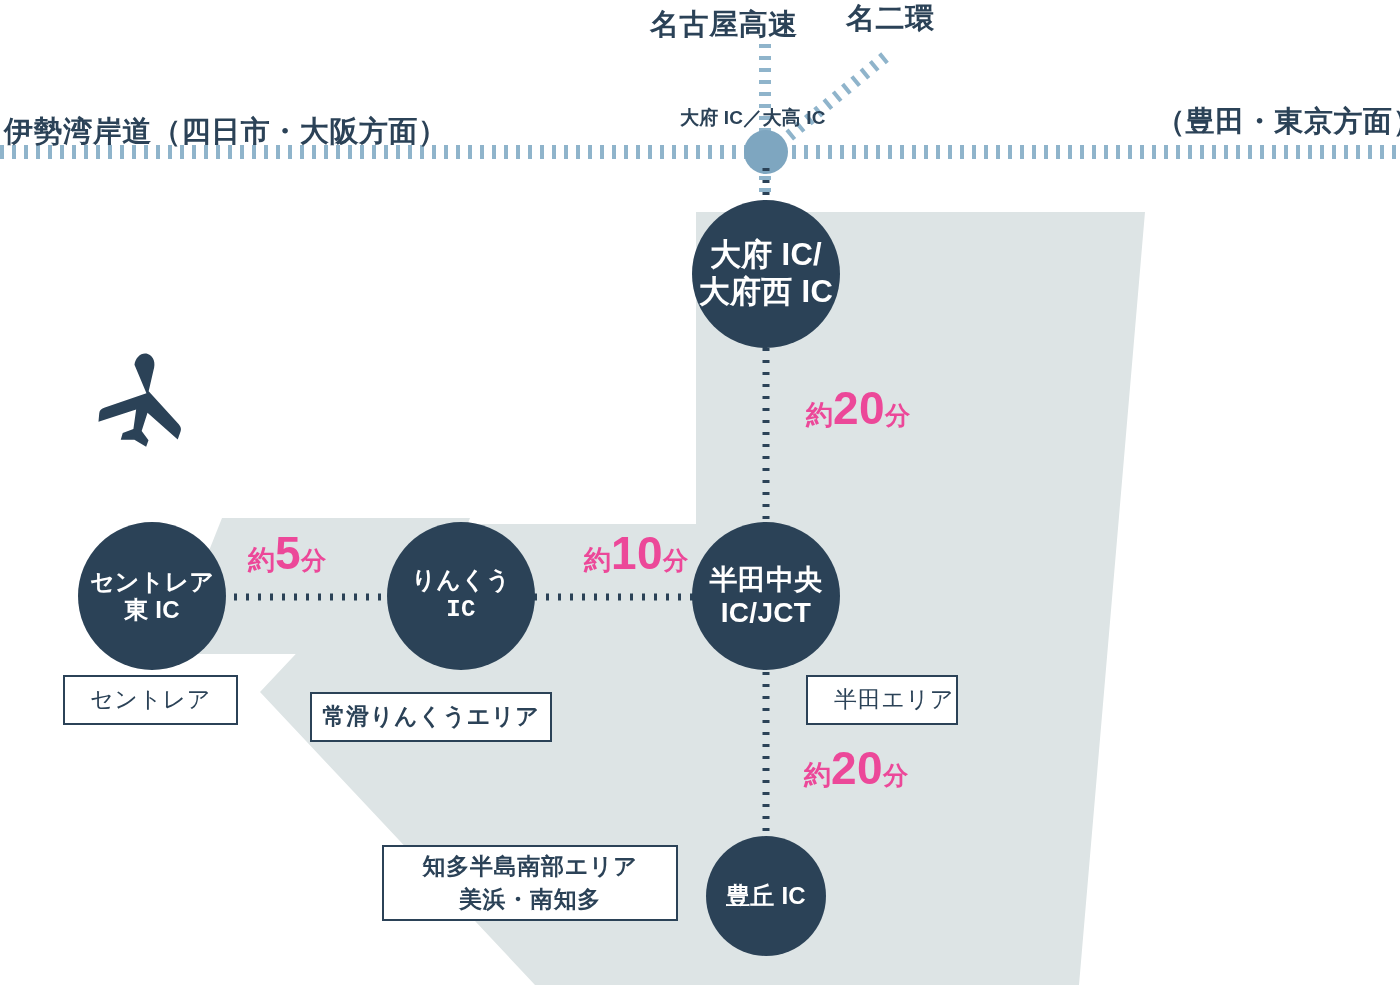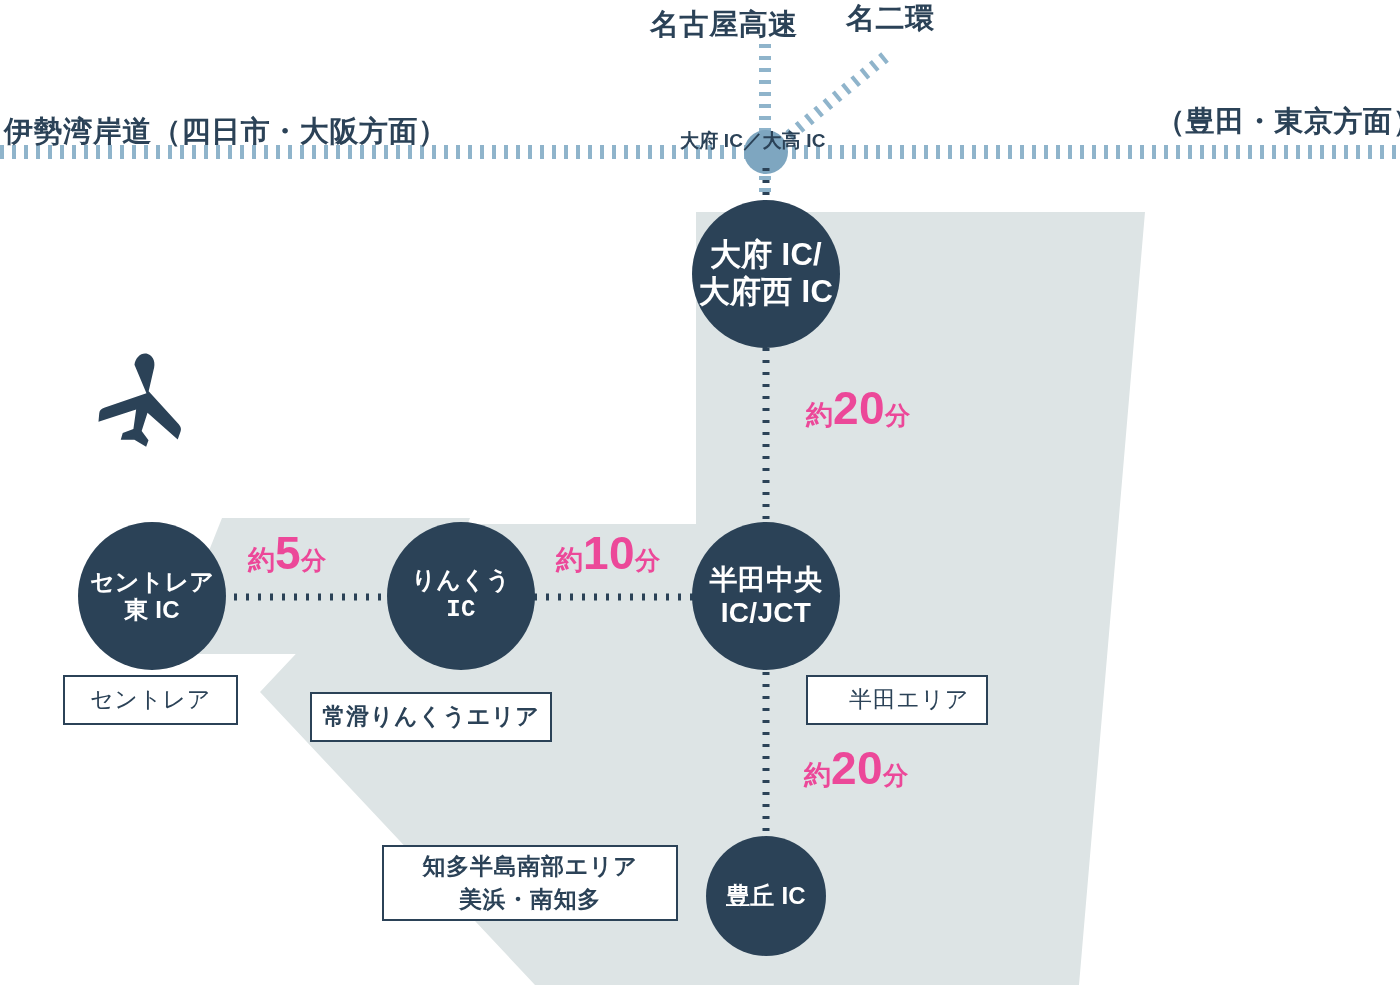--- a/index.html
+++ b/index.html
@@ -35,21 +35,20 @@
     line-height: 1;
   }
   .top-route-label {
     font-size: 29px;
     line-height: 1;
   }
   .ic-small-label {
     font-size: 19px;
     font-weight: bold;
     letter-spacing: 0.01em;
-    margin-top: 23px;
   }
   .node {
     position: absolute;
     background: #2b4257;
     border-radius: 50%;
     display: flex;
     align-items: center;
     justify-content: center;
     text-align: center;
     color: #ffffff;
@@ -152,40 +151,40 @@
     <span class="yaku">約</span><span class="num">5</span><span class="fun">分</span>
   </div>
 
   <div class="node" style="left:387px; top:522px; width:148px; height:148px; font-size:24px;font-family:Liberation Mono, monospace;">
     <span class="node-text">
       <span class="node-line">りんくう</span>
       <span class="node-line">IC</span>
     </span>
   </div>
 
-  <div class="time" style="left:556px; top:530px;">
+  <div class="time" style="left:584px; top:530px;">
     <span class="yaku">約</span><span class="num">10</span><span class="fun">分</span>
   </div>
 
   <div class="node" style="left:692px; top:522px; width:148px; height:148px; font-size:28px;">
     <span class="node-text">
       <span class="node-line">半田中央</span>
       <span class="node-line">IC/JCT</span>
     </span>
   </div>
 
   <div class="areabox" style="left:63px; top:675px; width:175px; height:50px;">
     <span>セントレア</span>
   </div>
 
   <div class="areabox" style="left:310px; top:692px; width:242px; height:50px;font-weight:bold;">
     <span>常滑りんくうエリア</span>
   </div>
 
-  <div class="areabox" style="left:806px; top:675px; width:182px; height:50px;padding-left:24px;">
+  <div class="areabox" style="left:806px; top:675px; width:152px; height:50px;padding-left:24px;">
     <span>半田エリア</span>
   </div>
 
   <div class="time" style="left:804px; top:745px;">
     <span class="yaku">約</span><span class="num">20</span><span class="fun">分</span>
   </div>
 
   <div class="areabox" style="left:382px; top:845px; width:296px; height:76px; flex-direction:column;font-weight:bold;">
     <span>知多半島南部エリア</span>
     <span>美浜・南知多</span>

